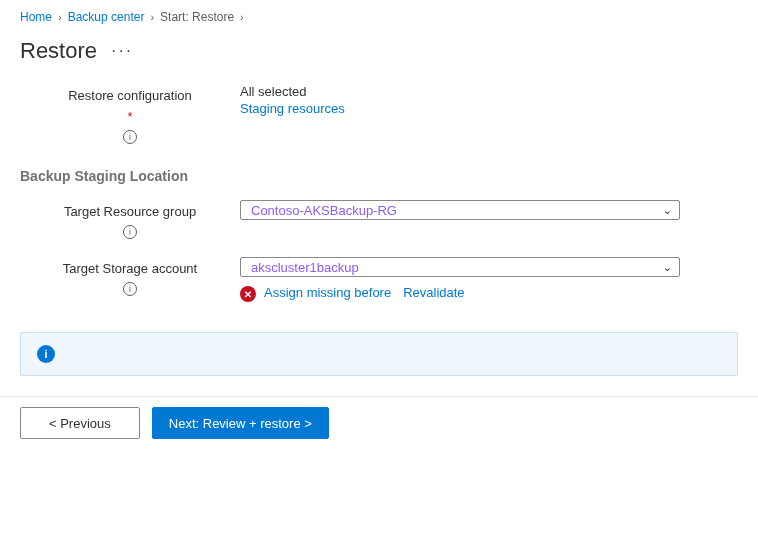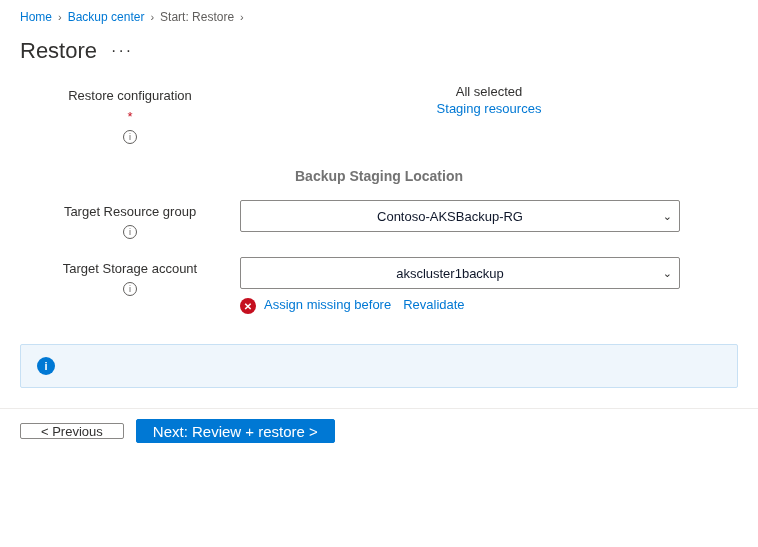--- a/index.html
+++ b/index.html
@@ -1,15 +1,15 @@
 <!DOCTYPE html>
 <html><head>
   <meta charset="utf-8">
   <style>
-    * { box-sizing: border-box; margin: 0; padding: 0; text-align: center; }
+    * { box-sizing: border-box; margin: 0; padding: 0; }
     body {
       font-family: 'Segoe UI', -apple-system, sans-serif;
       font-size: 13px;
       color: #323130;
       background: #fff;
       width: 758px;
       min-height: 547px;
     }
     .page-wrapper {
       padding: 0;
@@ -109,27 +109,27 @@
       margin-bottom: 16px;
       margin-top: 24px;
     }
     
     .dropdown-wrap {
       position: relative;
       width: 440px;
     }
     .dropdown {
       width: 100%;
-      height: 32px;
+      height: 20px;
       border: 1px solid #8a8886;
       border-radius: 2px;
       background: #fff;
       padding: 0 30px 0 10px;
       font-size: 13px;
-      color: #0f172a;
+      color: #8b5cf6;
       appearance: none;
       cursor: pointer;
       outline: none;
     }
     .dropdown-chevron {
       position: absolute;
       right: 8px;
       top: 50%;
       transform: translateY(-50%);
       pointer-events: none;
@@ -198,39 +198,39 @@
     }
     
     .footer {
       display: flex;
       align-items: center;
       gap: 12px;
       padding: 10px 20px;
       border-top: 1px solid #edebe9;
     }
     .btn-prev {
-      height: 16px;
-      padding: 0 20px;
+      height: 32px;
+      padding: 0 28px;
       background: #fff;
       border: 1px solid #8a8886;
       border-radius: 2px;
       font-size: 13px;
       color: #323130;
       cursor: pointer;
       display: flex;
       align-items: center;
       gap: 6px;
     }
     .btn-next {
-      height: 24px;
+      height: 32px;
       padding: 0 16px;
       background: #0078d4;
       border: 1px solid #0078d4;
       border-radius: 2px;
-      font-size: 15px;
+      font-size: 13px;
       color: #fff;
       cursor: pointer;
     }
     .staging-section {
       margin-top: 20px;
     }
   </style>
 </head>
 <body>
 

